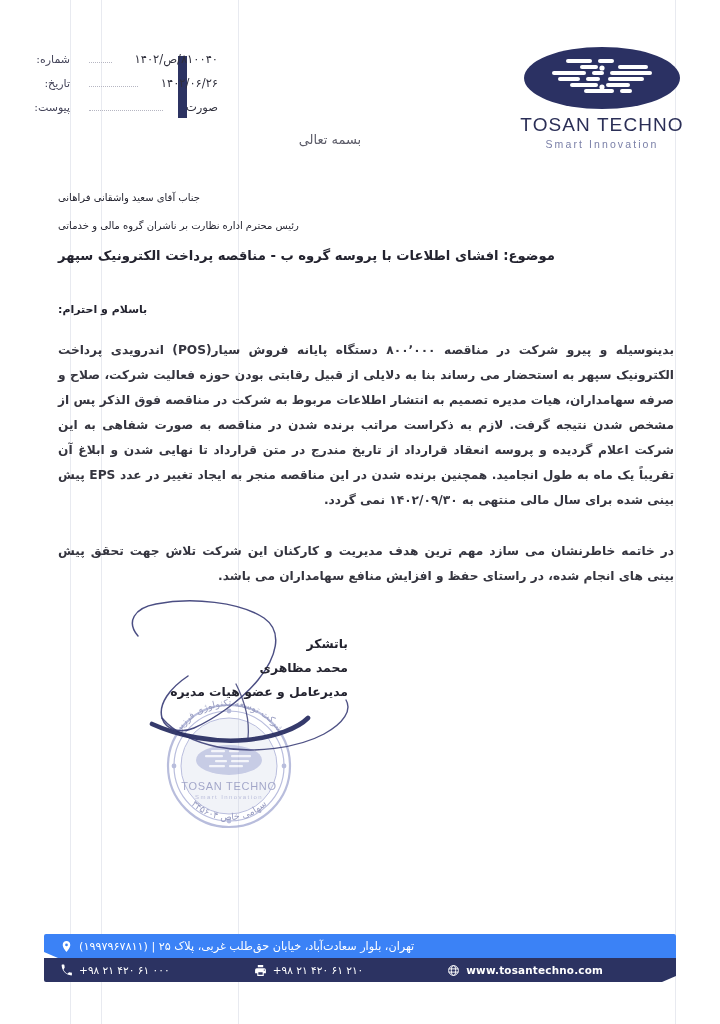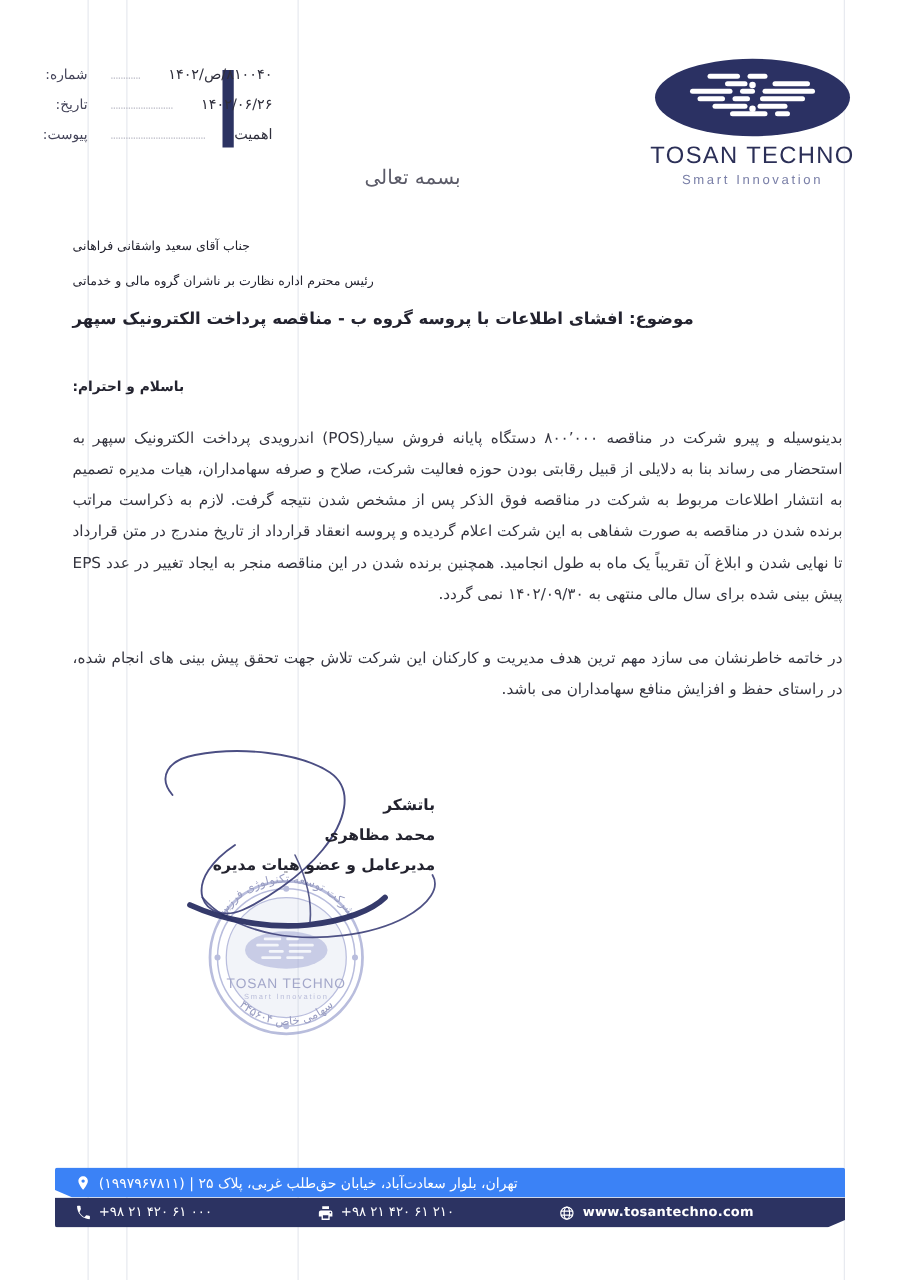--- a/index.html
+++ b/index.html
@@ -120,21 +120,21 @@
     margin-top: 2px;
     direction: ltr;
   }
 
   
   .basmalah {
     position: absolute;
     top: 132px;
     left: 0; right: 0;
     text-align: center;
-    font-size: 16px;
+    font-size: 13px;
     color: #5b5b68;
     letter-spacing: .4px;
     padding-right: 60px;
   }
 
   .content {
     position: absolute;
     top: 192px;
     right: 46px;
     left: 58px;
@@ -166,20 +166,21 @@
     margin-top: 40px;
     margin-bottom: 22px;
   }
 
   .para {
     font-size: 12.2px;
     line-height: 2.05;
     color: #35353f;
     text-align: justify;
     margin: 0 0 26px 0;
+    font-weight: bold;
   }
 
   
   .sign-block {
     position: absolute;
     top: 620px;
     right: 0;
     left: 0;
     text-align: center;
     direction: rtl;
@@ -296,21 +297,21 @@
       <span class="meta-value">۸۱۰۰۴۰/ص/۱۴۰۲</span>
     </div>
     <div class="meta-row">
       <span class="meta-label">تاریخ:</span>
       <span class="meta-dots"></span>
       <span class="meta-value">۱۴۰۲/۰۶/۲۶</span>
     </div>
     <div class="meta-row">
       <span class="meta-label">پیوست:</span>
       <span class="meta-dots"></span>
-      <span class="meta-value">اهمیت</span>
+      <span class="meta-value">صورت</span>
     </div>
   </div>
 
   <div class="logo-wrap">
     <div class="logo-ellipse">
       <svg width="160" height="64" viewBox="0 0 160 64">
         <ellipse cx="80" cy="32" rx="78" ry="31" fill="#2b3163"></ellipse>
         <g fill="#ffffff">
           <rect x="44" y="13" width="26" height="4" rx="2"></rect>
           <rect x="76" y="13" width="16" height="4" rx="2"></rect>

